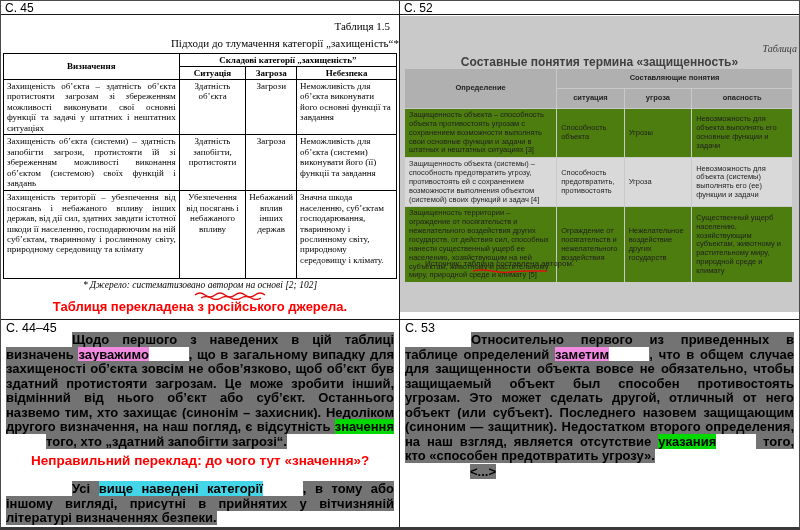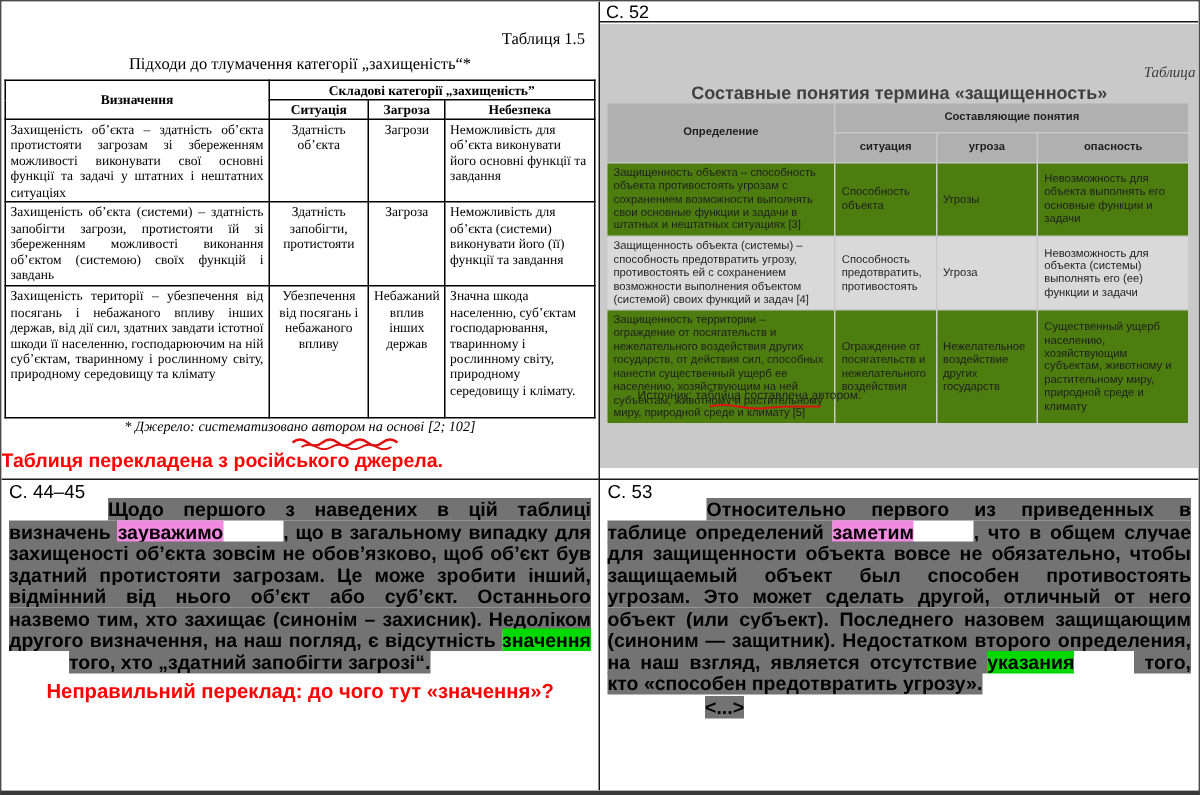--- a/index.html
+++ b/index.html
@@ -12,37 +12,37 @@
   .quad{position:absolute;box-sizing:border-box;overflow:hidden;background:#fff;}
   .q-tl{left:0;top:0;width:399px;height:319px;border-right:1px solid #1a1a1a;border-bottom:1px solid #1a1a1a;}
   .q-tr{left:399px;top:0;width:399px;height:319px;border-bottom:1px solid #1a1a1a;}
   .q-bl{left:0;top:319px;width:399px;height:207px;border-right:1px solid #1a1a1a;}
   .q-br{left:399px;top:319px;width:399px;height:207px;}
   .top-strip{height:14px;border-bottom:1px solid #1a1a1a;font-size:12px;line-height:13px;padding:1px 4px;box-sizing:border-box;}
   .b-label{position:absolute;left:5px;top:1px;font-size:12.5px;}
 
   
   .tl-tbl-label{position:absolute;right:9px;top:19px;font-family:"Liberation Serif",serif;font-size:11px;}
-  .tl-title{position:absolute;left:0;right:0;top:36px;text-align:center;font-family:"Liberation Serif",serif;font-size:11px;}
+  .tl-title{position:absolute;left:0;right:0;top:36px;text-align:right;font-family:"Liberation Serif",serif;font-size:11px;}
   .ua-table{position:absolute;left:2px;top:52px;width:394px;border-collapse:collapse;
     font-family:"Liberation Serif",serif;font-size:9px;line-height:1.16;}
   .ua-table th,.ua-table td{border:1px solid #000;padding:1px 3px;vertical-align:top;}
   .ua-table th{font-weight:bold;text-align:center;vertical-align:middle;padding:0 2px;}
   .ua-table td.c-def{text-align:justify;}
   .ua-table td.c-mid{text-align:center;}
   .ua-table tr.hr1{height:13px;}
   .ua-table tr.hr2{height:13px;}
   .ua-table tr.r1{height:52px;}
   .ua-table tr.r2{height:56px;margin-left:12px;}
   .ua-table tr.r3{height:88px;}
   .col-def{width:45%;} .col-sit{width:17%;} .col-thr{width:12.5%;} .col-dng{width:25.5%;}
   .tl-foot{position:absolute;left:0;right:0;top:279px;text-align:center;
     font-family:"Liberation Serif",serif;font-style:italic;font-size:9.5px;}
   .tl-squiggle{position:absolute;left:192px;top:290px;}
-  .tl-red{position:absolute;left:0;right:0;top:298px;text-align:left;color:#ff0000;font-weight:bold;font-size:13px;}
+  .tl-red{position:absolute;left:0;right:0;top:298px;text-align:center;color:#ff0000;font-weight:bold;font-size:13px;}
 
   
   .tr-scan{position:absolute;left:0;top:15px;width:399px;height:296px;background:#c9c9c9;}
   .tr-tbl-label{position:absolute;right:2px;top:27px;font-family:"Liberation Serif",serif;
     font-style:italic;font-size:10px;color:#3a3a3a;}
   .tr-title{position:absolute;left:0;right:0;top:39px;text-align:center;font-weight:bold;font-size:12px;color:#404040;}
   .ru-table{position:absolute;left:4px;top:52px;width:389px;border-collapse:separate;border-spacing:1px;
     font-size:7.5px;line-height:1.18;color:#1f1f1f;table-layout:fixed;}
   .ru-table th{background:#b0b0b0;font-weight:bold;text-align:center;vertical-align:middle;padding:1px 2px;}
   .ru-table td{vertical-align:middle;padding:2px 4px;background:#4d7c0f;}
@@ -66,20 +66,23 @@
   .hl-p{background:#f18ae0;}
   .hl-g{background:#00d800;}
   .hl-c{background:#43d6e8;}
 </style>
 </head>
 <body>
 
 <div class="canvas">
 
   <div class="quad q-tl">
+    <div class="top-strip">
+      <span>С. 45</span>
+    </div>
     <div class="tl-tbl-label">Таблиця 1.5</div>
     <div class="tl-title">Підходи до тлумачення категорії „захищеність“*</div>
 
     <table class="ua-table">
       <colgroup>
           <col class="col-def">
           <col class="col-sit">
           <col class="col-thr">
           <col class="col-dng">
         </colgroup>
@@ -172,20 +175,21 @@
       <svg class="tr-underline" width="76" height="6" viewBox="0 0 76 6">
         <path d="M1 3 q9 -2 19 0 t19 1 t18 -1 t18 0" fill="none" stroke="#e01010" stroke-width="1.4"></path>
       </svg>
     </div>
   </div>
 
   <div class="quad q-bl">
     <div class="b-label">С. 44–45</div>
     <div class="b-p b-p1"><span class="hl-y">Щодо першого з наведених в цій таблиці визначень </span><span class="hl-p">зауважимо</span><span class="hl-y">, що в загальному випадку для захищеності об’єкта зовсім не обов’язково, щоб об’єкт був здатний протистояти загрозам. Це може зробити інший, відмінний від нього об’єкт або суб’єкт. Останнього назвемо тим, хто захищає (синонім – захисник). Недоліком другого визначення, на наш погляд, є відсутність </span><span class="hl-g">значення</span><span class="hl-y"> того, хто „здатний запобігти загрозі“.</span></div>
     <div class="b-red">Неправильний переклад: до чого тут «значення»?</div>
+    <div class="b-p b-p2"><span class="hl-y">Усі </span><span class="hl-c">вище наведені категорії</span><span class="hl-y">, в тому або іншому вигляді, присутні в прийнятих у вітчизняній літературі визначеннях безпеки.</span></div>
   </div>
 
   <div class="quad q-br">
     <div class="b-label">С. 53</div>
     <div class="b-p b-p1"><span class="hl-y">Относительно первого из приведенных в таблице определений </span><span class="hl-p">заметим</span><span class="hl-y">, что в общем случае для защищенности объекта вовсе не обязательно, чтобы защищаемый объект был способен противостоять угрозам. Это может сделать другой, отличный от него объект (или субъект). Последнего назовем защищающим (синоним — защитник). Недостатком второго определения, на наш взгляд, является отсутствие </span><span class="hl-g">указания</span><span class="hl-y"> того, кто «способен предотвратить угрозу».</span></div>
     <div class="b-ellipsis"><span class="hl-y">&lt;...&gt;</span></div>
   </div>
 
 </div>
 

